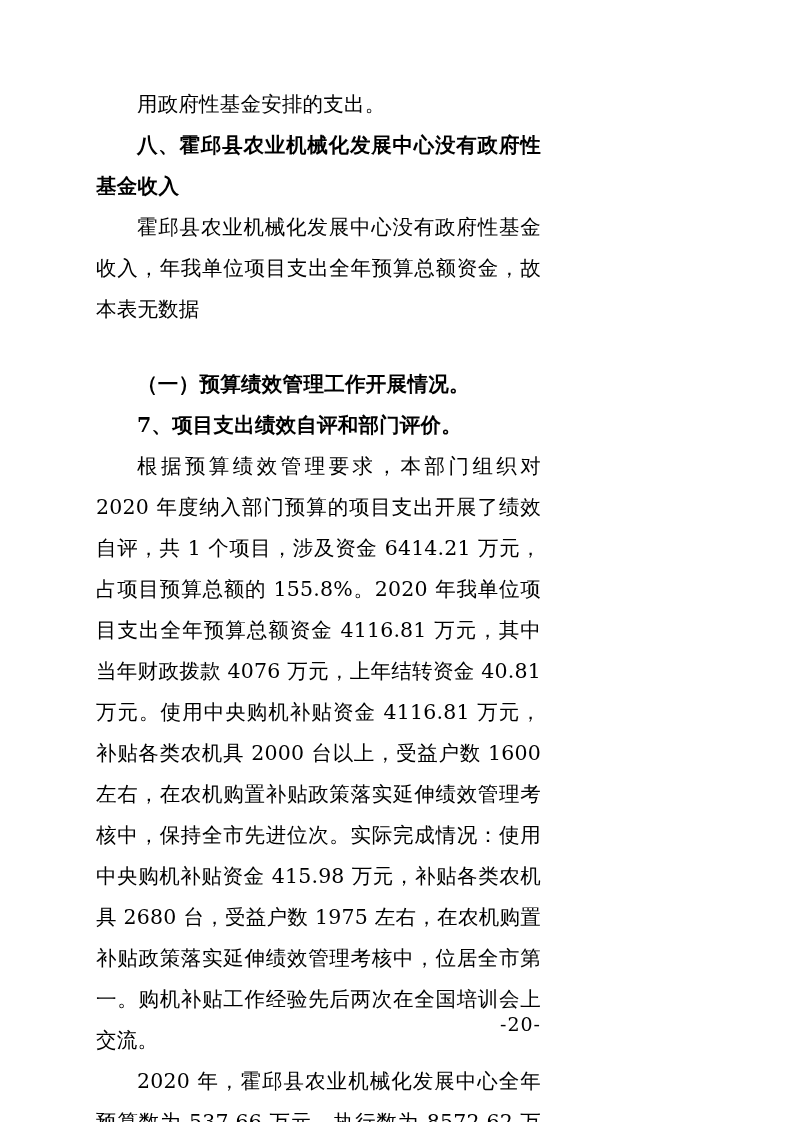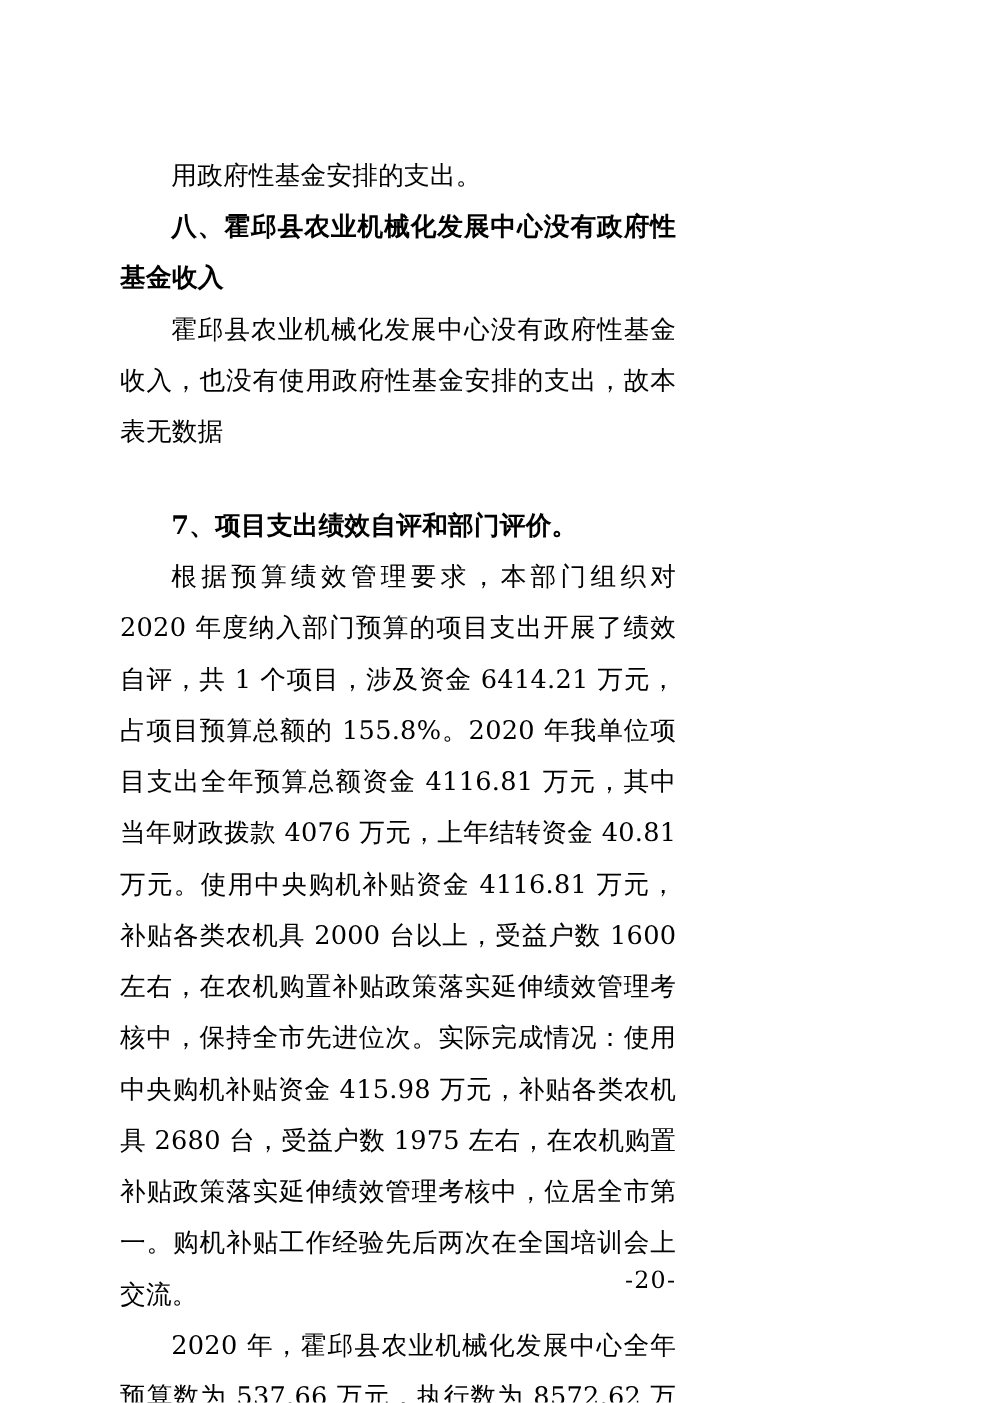--- a/index.html
+++ b/index.html
@@ -15,21 +15,21 @@
     position: relative;
     overflow: hidden;
   }
   .page {
     position: absolute;
     left: 0;
     top: 0;
     width: 637px;
     height: 1122px;
     box-sizing: border-box;
-    padding: 120px 96px 40px 96px;
+    padding: 84px 96px 40px 96px;
   }
   .doc-body {
     font-size: 20.5px;
     line-height: 41px;
     letter-spacing: 0.2px;
     text-align: justify;
     text-justify: inter-ideograph;
   }
   p {
     margin: 0;
@@ -67,25 +67,26 @@
 </head>
 <body>
 
 <div class="page">
   <div class="doc-body">
 
     <p class="para">用政府性基金安排的支出。</p>
 
     <p class="heading">八、霍邱县农业机械化发展中心没有政府性基金收入</p>
 
-    <p class="para">霍邱县农业机械化发展中心没有政府性基金收入，也没有使用政府性基金安排的支出，故本表无数据</p>
+    <p class="para">霍邱县农业机械化发展中心没有政府性基金收入，年我单位项目支出全年预算总额资金，故本表无数据</p>
 
     <div class="gap-md"></div>
 
 
+    <p class="subheading">（一）预算绩效管理工作开展情况。</p>
 
     <p class="listitem">7、项目支出绩效自评和部门评价。</p>
 
     <p class="para">根据预算绩效管理要求，本部门组织对 2020 年度纳入部门预算的项目支出开展了绩效自评，共 1 个项目，涉及资金 6414.21 万元，占项目预算总额的 155.8%。2020 年我单位项目支出全年预算总额资金 4116.81 万元，其中当年财政拨款 4076 万元，上年结转资金 40.81 万元。使用中央购机补贴资金 4116.81 万元，补贴各类农机具 2000 台以上，受益户数 1600 左右，在农机购置补贴政策落实延伸绩效管理考核中，保持全市先进位次。实际完成情况：使用中央购机补贴资金 415.98 万元，补贴各类农机具 2680 台，受益户数 1975 左右，在农机购置补贴政策落实延伸绩效管理考核中，位居全市第一。购机补贴工作经验先后两次在全国培训会上交流。</p>
 
 
     <p class="para">2020 年，霍邱县农业机械化发展中心全年预算数为 537.66 万元，执行数为 8572.62 万元，完成预算的 1270.1%。评价结果</p>
 
   </div>
 

